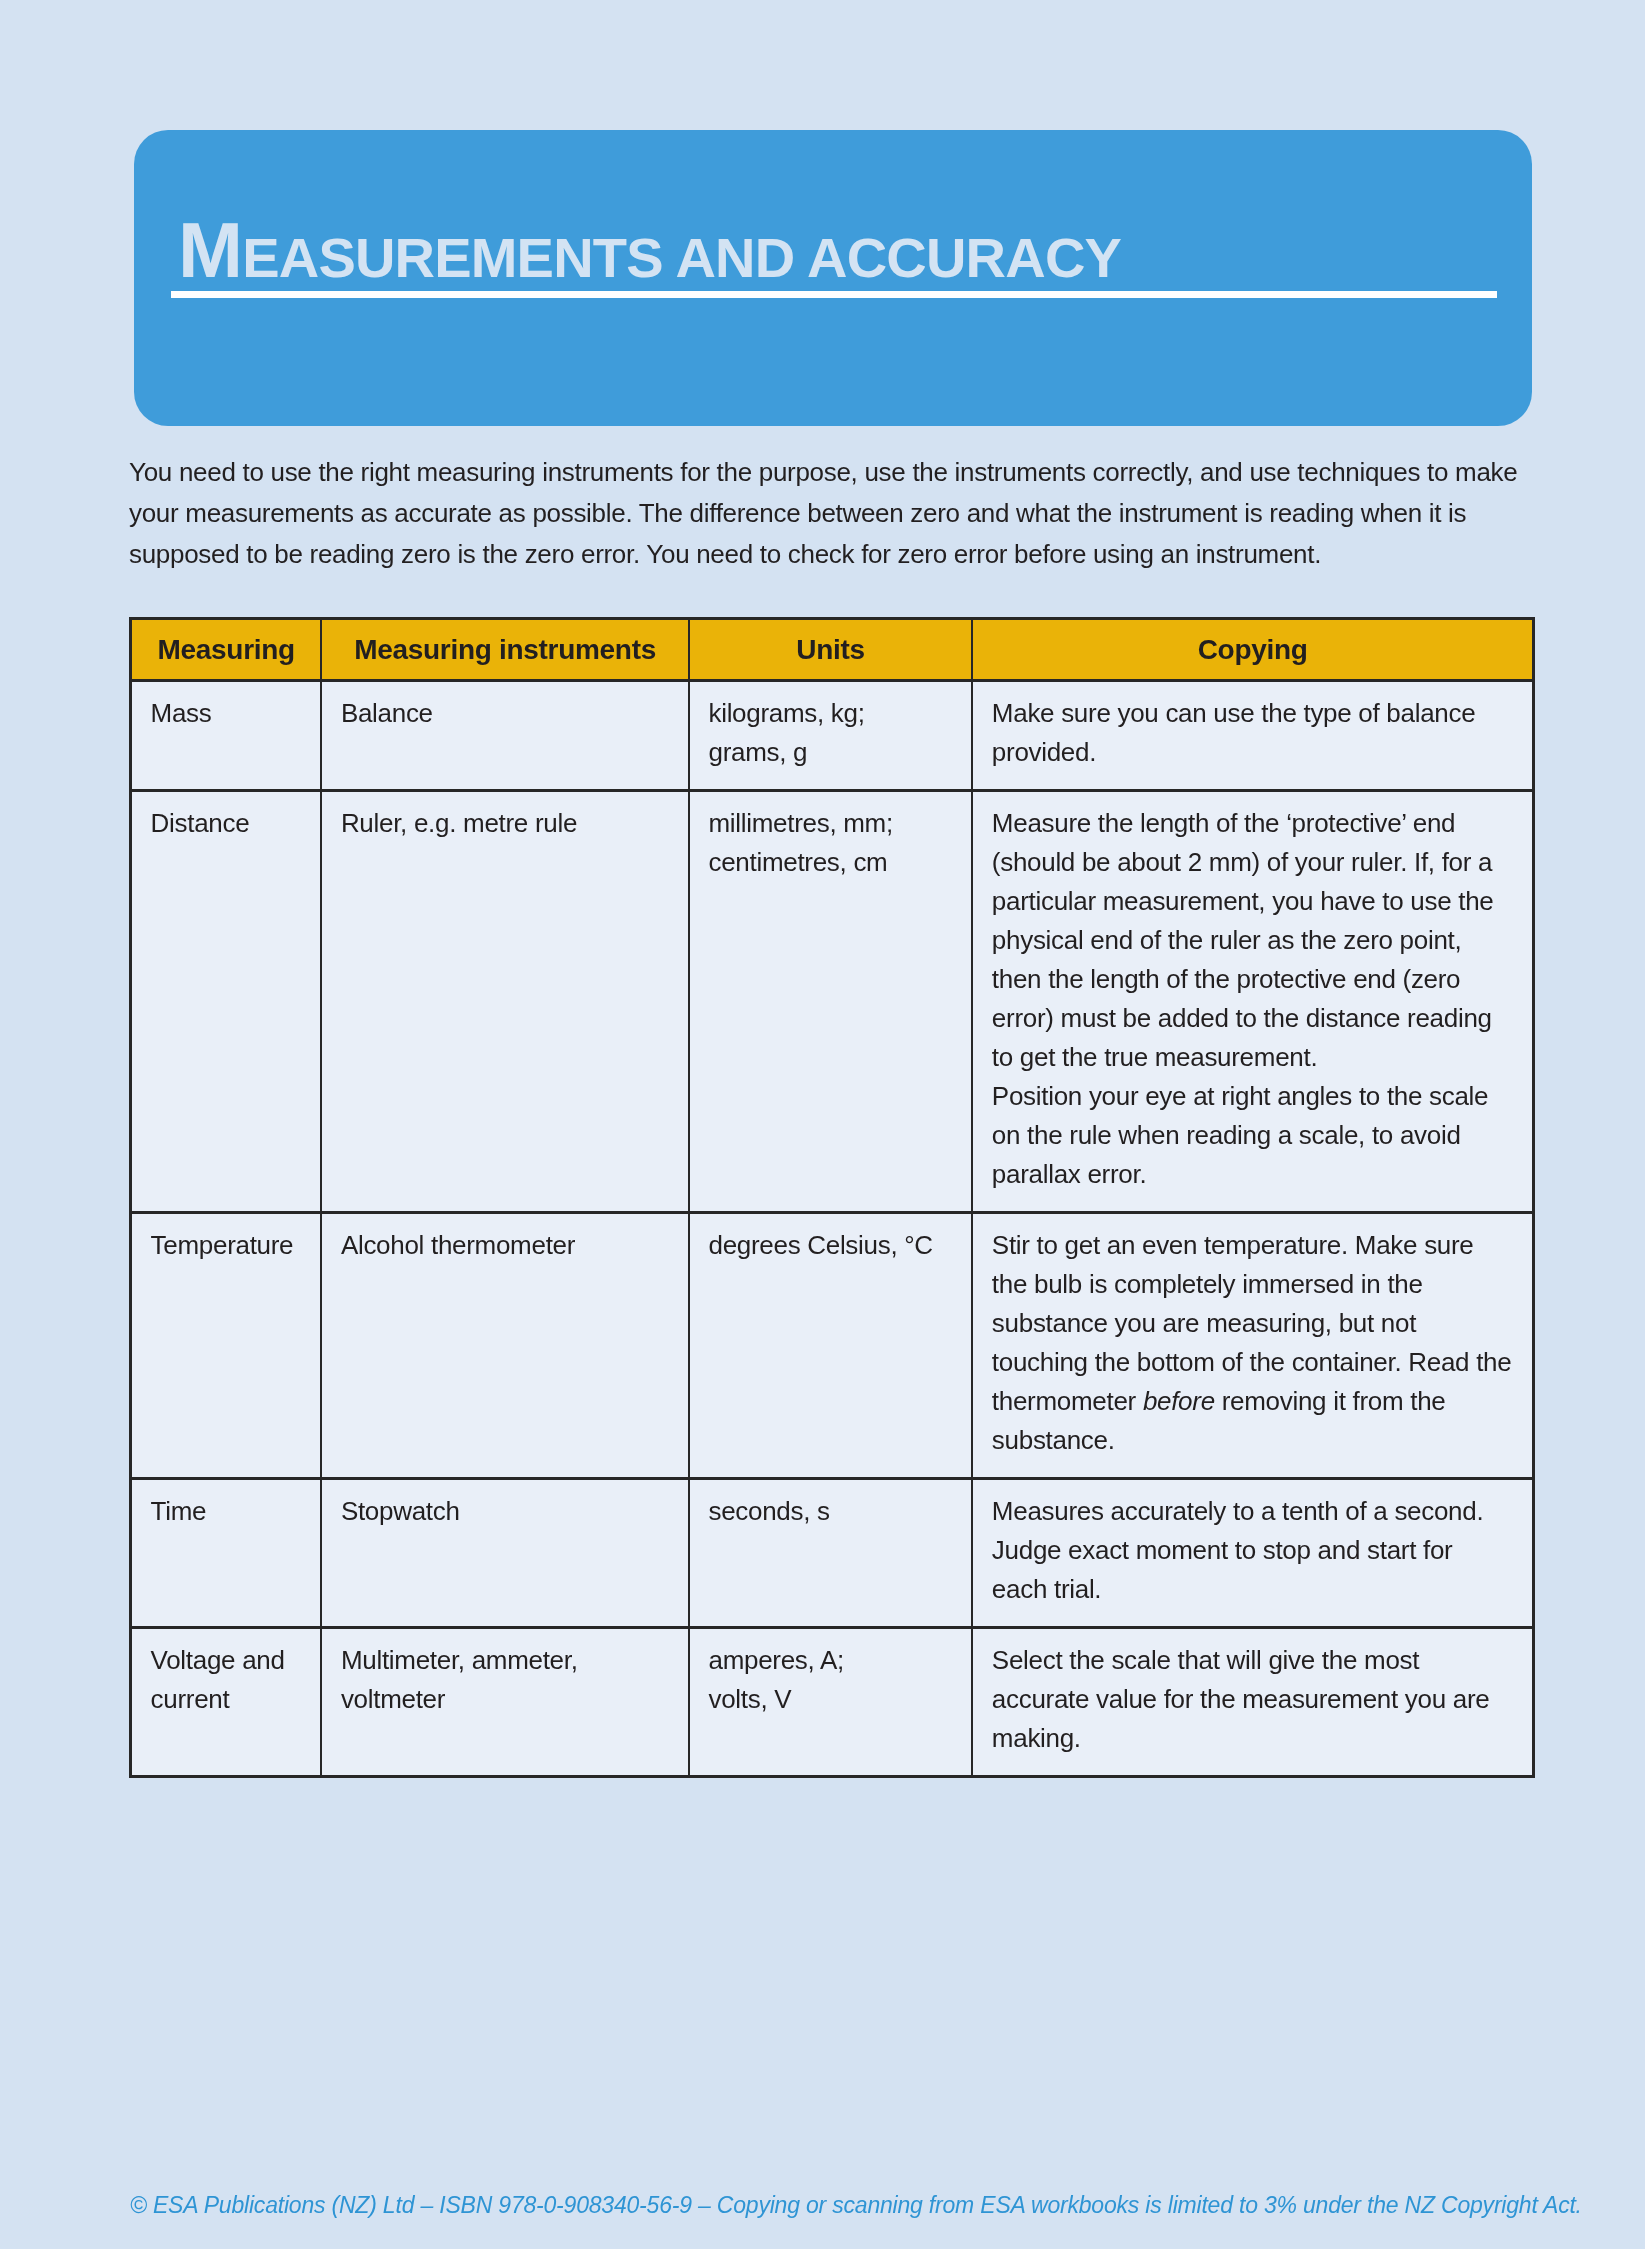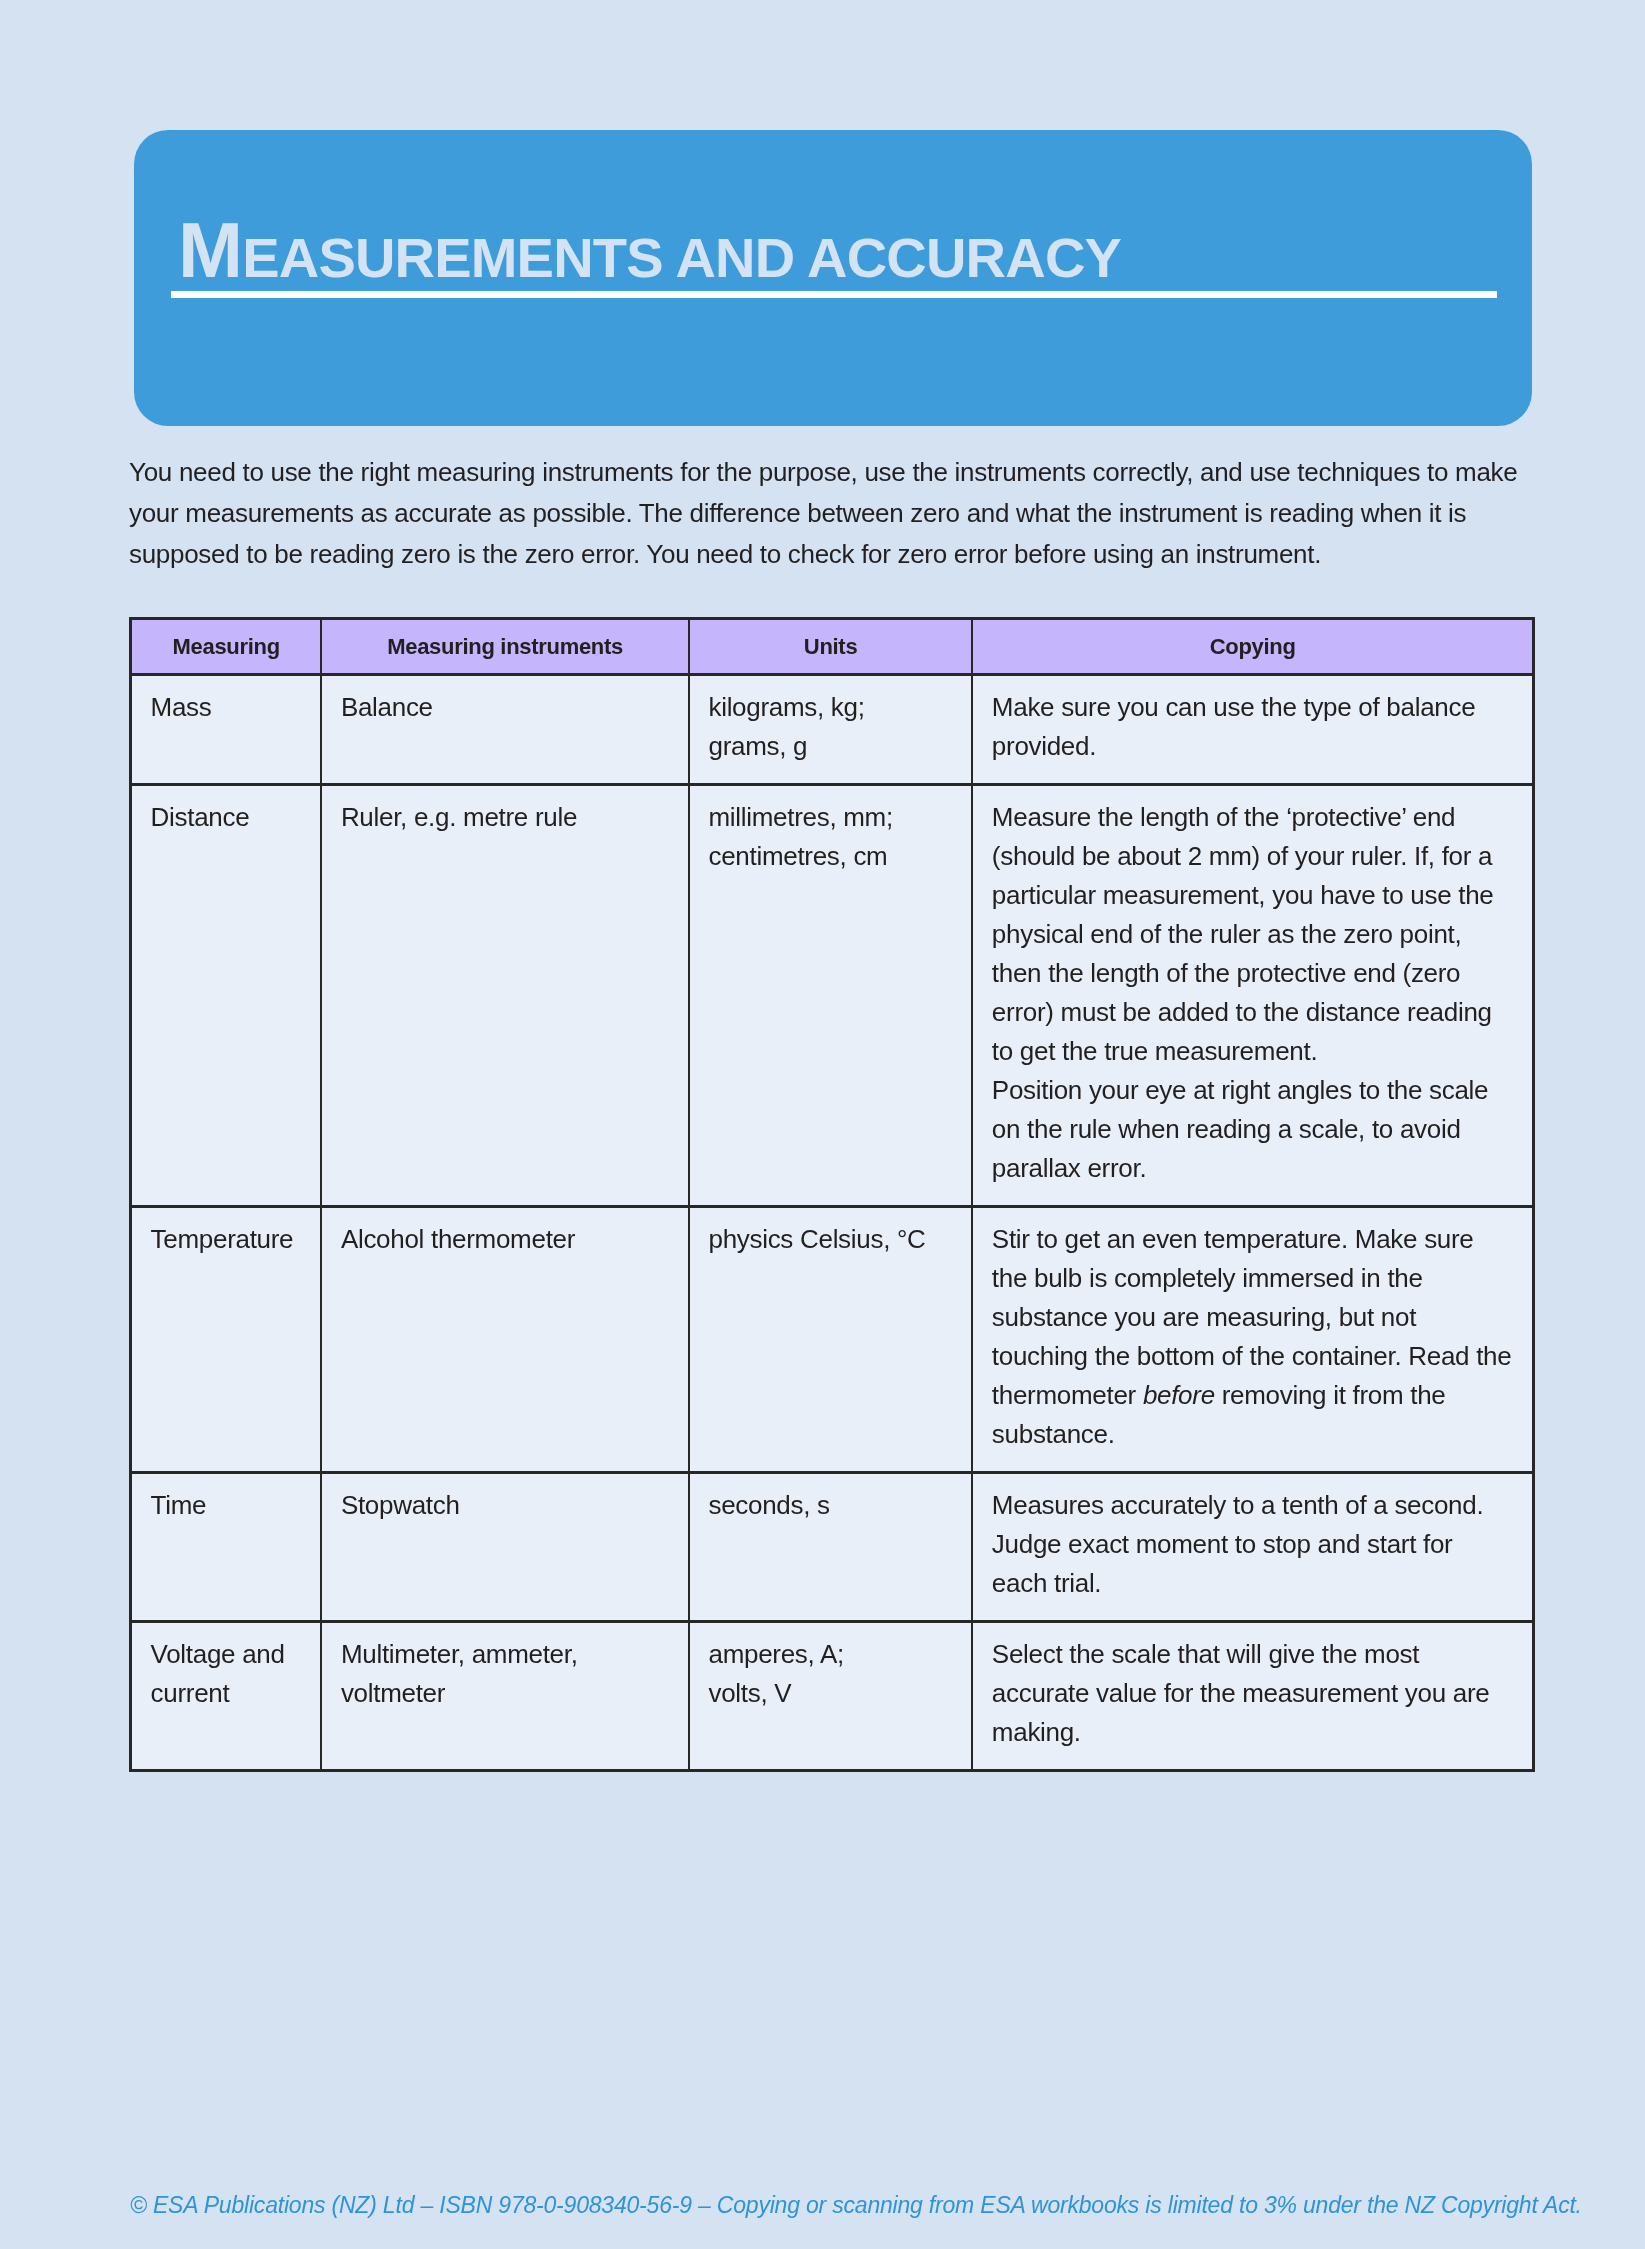--- a/index.html
+++ b/index.html
@@ -41,25 +41,25 @@
   .i{font-style:italic;text-align:center;}
   .mtable{
     border-collapse:collapse;
     width:100%;
     margin-top:42px;
     background:#e9eff8;
     border:3.4px solid #272727;
     font-stretch:condensed;
   }
   .mtable th{
-    background:#c4b5fd;
+    background:#eab308;
     border:2.5px solid #272727;
     border-bottom-width:3.4px;
     padding:13.5px 15px;
-    font-size:22px;
+    font-size:28px;
     text-align:center;
     font-weight:bold;
   }
   .mtable td{
     border:2.5px solid #272727;
     border-top-width:3.4px;
     vertical-align:top;
     padding:12px 18.6px 17px 18.6px;
     font-size:26px;
     line-height:39px;
@@ -110,21 +110,21 @@
           </tr>
           <tr>
             <td>Distance</td>
             <td>Ruler, e.g. metre rule</td>
             <td>millimetres, mm;<br>centimetres, cm</td>
             <td><span>Measure the length of the ‘protective’ end (should be about 2 mm) of your ruler. If, for a particular measurement, you have to use the physical end of the ruler as the zero point, then the length of the protective end (zero error) must be added to the distance reading to get the true measurement.</span><br><span>Position your eye at right angles to the scale on the rule when reading a scale, to avoid </span><span class="b">parallax error</span><span>.</span></td>
           </tr>
           <tr>
             <td>Temperature</td>
             <td>Alcohol thermometer</td>
-            <td>physics Celsius, °C</td>
+            <td>degrees Celsius, °C</td>
             <td><span>Stir to get an even temperature. Make sure the bulb is completely immersed in the substance you are measuring, but not touching the bottom of the container. Read the thermometer </span><span class="i">before</span><span> removing it from the substance.</span></td>
           </tr>
           <tr>
             <td>Time</td>
             <td>Stopwatch</td>
             <td>seconds, s</td>
             <td><span>Measures accurately to a tenth of a second. Judge exact moment to stop and start for each trial.</span></td>
           </tr>
           <tr>
             <td>Voltage and current</td>

